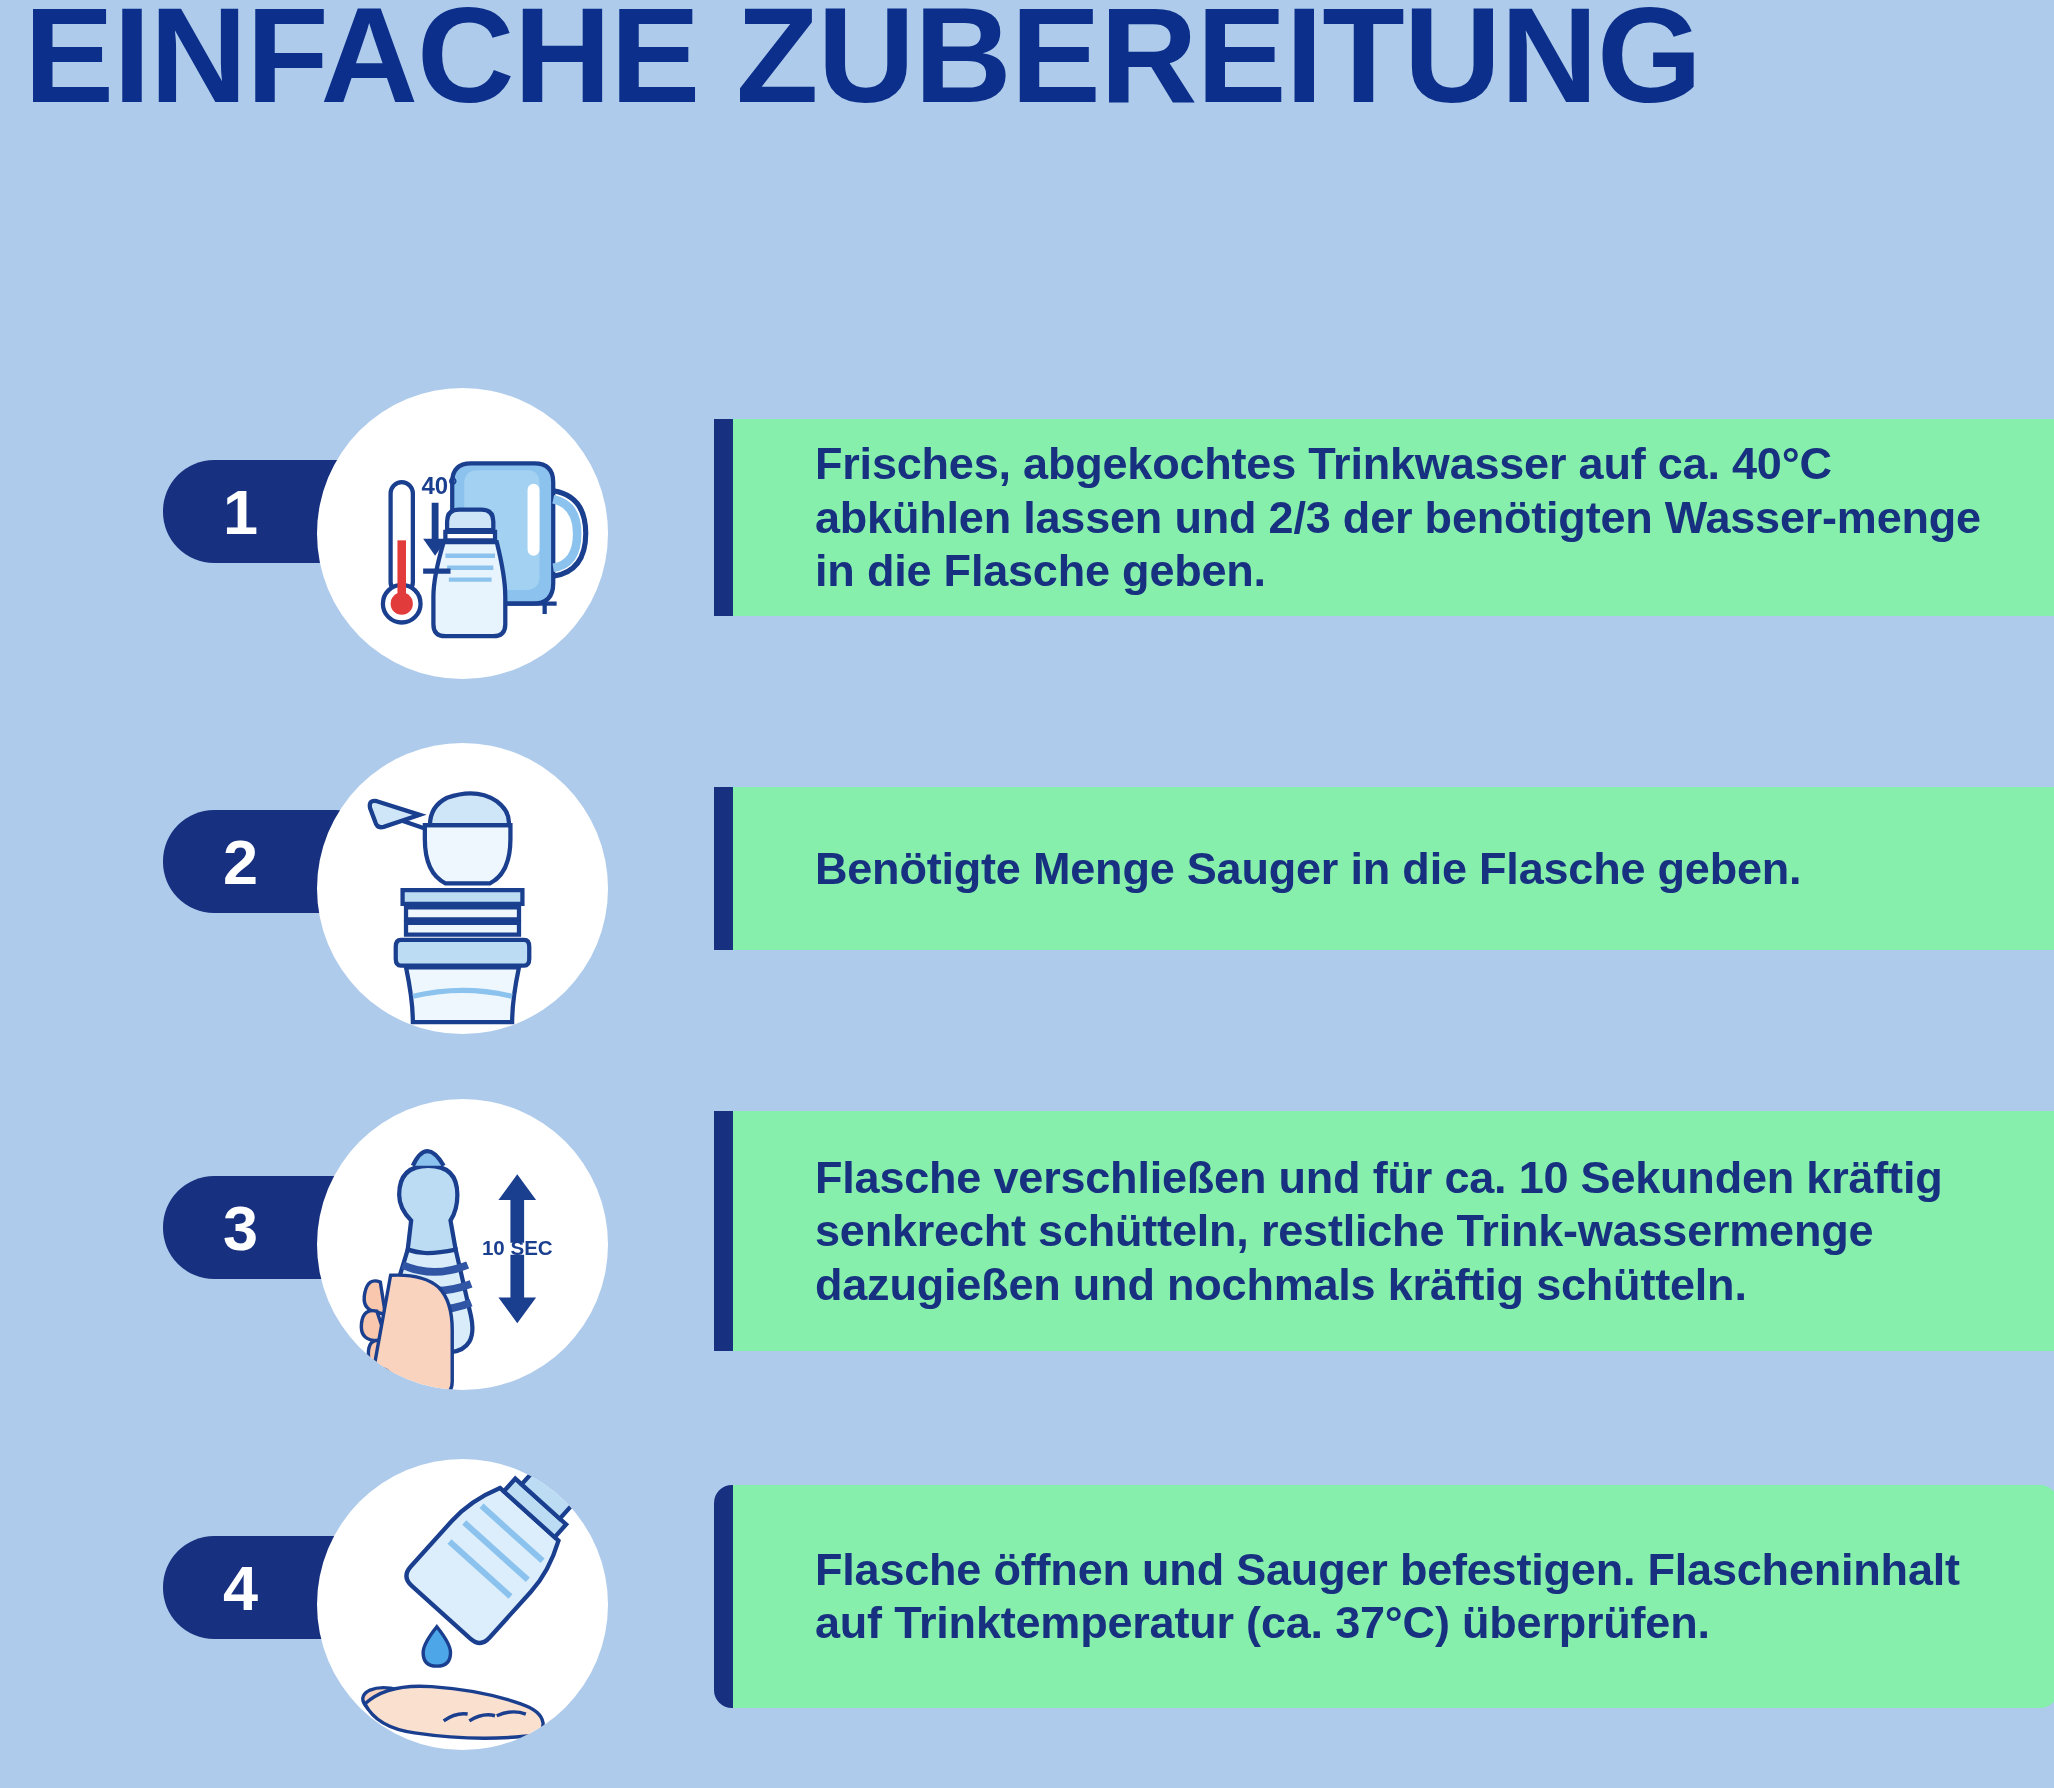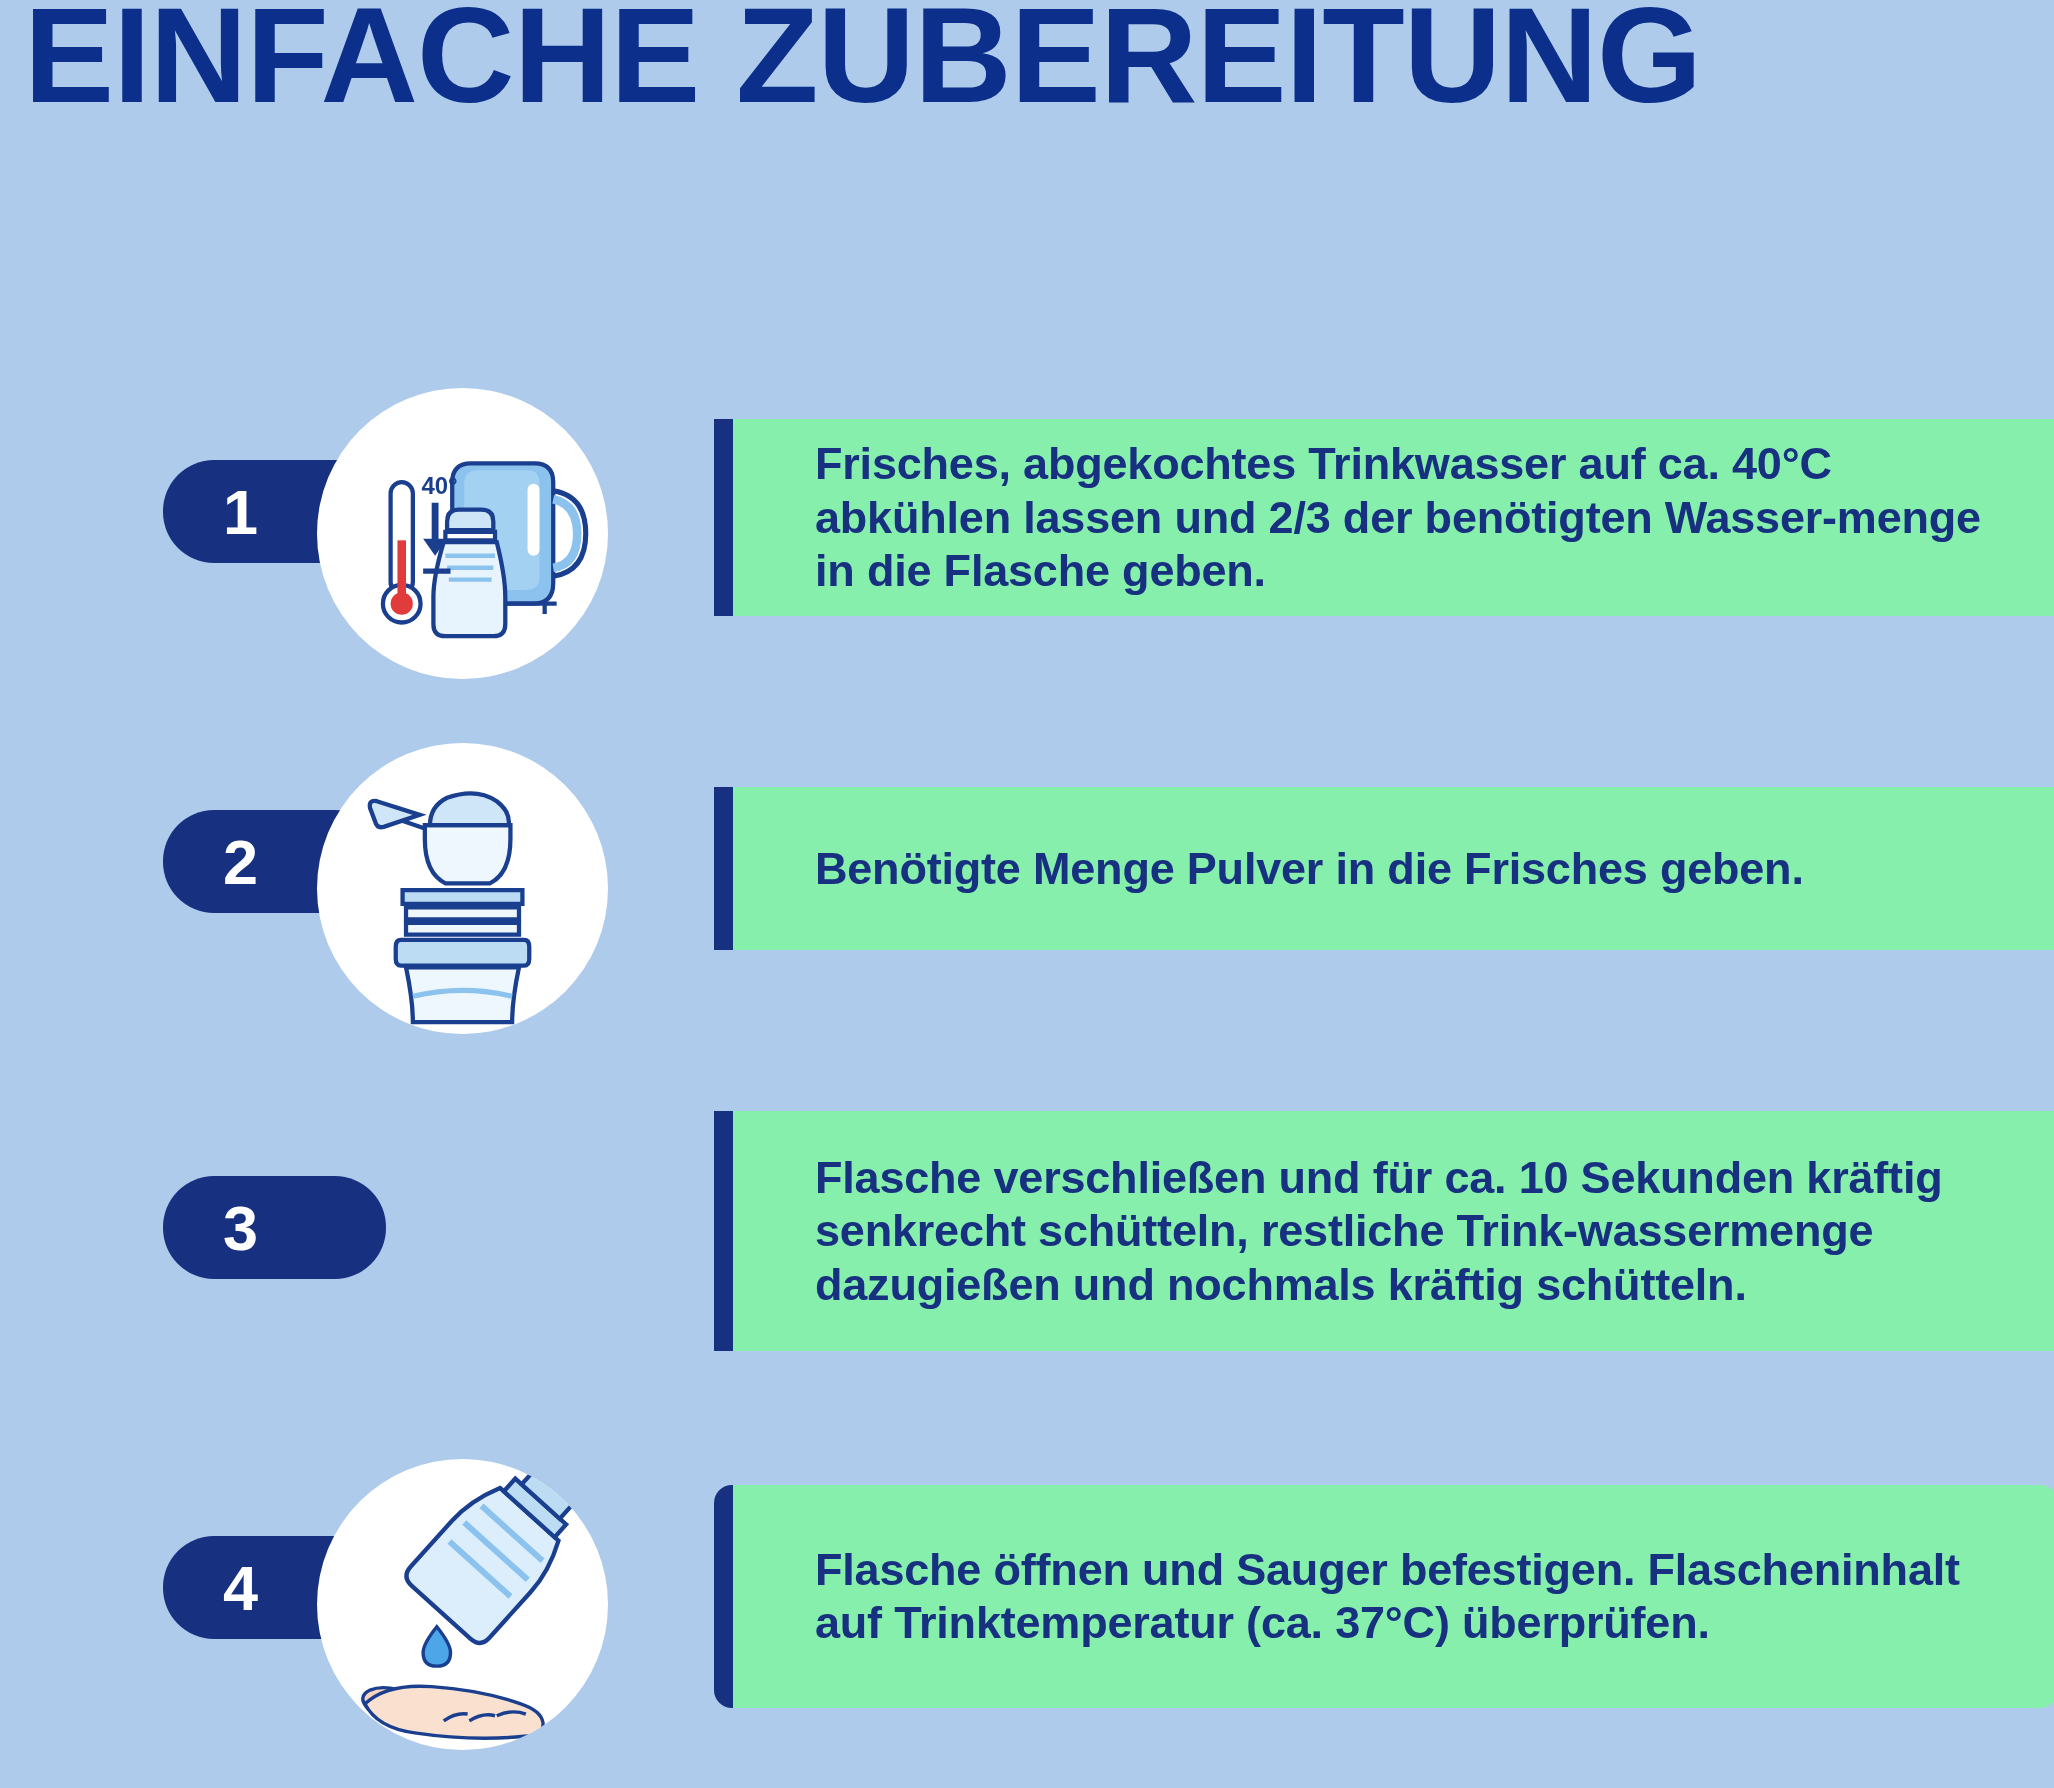--- a/index.html
+++ b/index.html
@@ -164,27 +164,46 @@
         <path d="M100 172 h140 v16 h-140z" fill="#bcdcf4" stroke="#1b3f8f" stroke-width="5"></path>
         <path d="M104 192 h132 v14 h-132z" fill="#eef7fd" stroke="#1b3f8f" stroke-width="5"></path>
         <path d="M104 210 h132 v14 h-132z" fill="#eef7fd" stroke="#1b3f8f" stroke-width="5"></path>
         <path d="M98 230 h144 q6 0 6 8 v14 q0 8 -6 8 h-144 q-6 0 -6 -8 v-14 q0 -8 6 -8z" fill="#bcdcf4" stroke="#1b3f8f" stroke-width="5"></path>
         <path d="M104 262 h132 q-8 38 -8 64 h-116 q0 -26 -8 -64z" fill="#eef7fd" stroke="#1b3f8f" stroke-width="5"></path>
         <path d="M112 296 q58 -14 116 0" fill="none" stroke="#8cc3ee" stroke-width="6"></path>
       </svg>
     </div>
 
     <div class="textbox">
-      <p>Benötigte Menge Pulver in die Frisches geben.</p>
+      <p>Benötigte Menge Sauger in die Flasche geben.</p>
     </div>
   </div>
 
   <div class="step s3">
     <div class="badge">3</div>
 
+    <div class="icon-circle">
+      <svg width="291" height="291" viewBox="0 0 340 340">
+
+        <path d="M96 112 q0 -34 34 -34 q34 0 34 34 q0 18 -8 30 l6 34 q-20 10 -56 0 l4 -34 q-14 -14 -14 -30z" fill="#bcdcf4" stroke="#1b3f8f" stroke-width="5"></path>
+        <path d="M112 78 q16 -34 36 0" fill="#8cc3ee" stroke="#1b3f8f" stroke-width="5"></path>
+        <path d="M106 176 q18 8 56 0 l18 78 q8 38 -24 42 q-36 4 -58 -4 q-22 -8 -14 -44z" fill="#d9ecf9" stroke="#1b3f8f" stroke-width="5"></path>
+        <path d="M100 194 q36 16 76 0 M98 216 q40 16 82 0 M100 238 q40 16 80 0" fill="none" stroke="#2f55a4" stroke-width="9"></path>
+
+        <path d="M74 214 q-14 -6 -18 12 q-4 18 10 22 l14 4z" fill="#f8c7ad" stroke="#1b3f8f" stroke-width="4"></path>
+        <path d="M70 248 q-16 -4 -18 14 q-2 18 14 20 l16 2z" fill="#f8c7ad" stroke="#1b3f8f" stroke-width="4"></path>
+        <path d="M74 282 q-14 -2 -14 16 q0 16 14 18 l18 0z" fill="#f8c7ad" stroke="#1b3f8f" stroke-width="4"></path>
+        <path d="M84 314 q-10 2 -8 14 q2 12 14 12 h26" fill="#f8c7ad" stroke="#1b3f8f" stroke-width="4"></path>
+        <path d="M86 206 q38 -2 56 14 q16 16 16 50 v60 q0 20 -24 20 h-46 q-24 0 -24 -22z" fill="#f9d3be" stroke="#1b3f8f" stroke-width="4"></path>
+
+        <path d="M234 88 l-22 30 h14 v50 h16 v-50 h14z" fill="#1b3f8f"></path>
+        <path d="M234 262 l-22 -30 h14 v-50 h16 v50 h14z" fill="#1b3f8f"></path>
+        <text x="234" y="182" text-anchor="middle" font-family="Liberation Sans, sans-serif" font-size="24" font-weight="bold" fill="#1b3f8f">10 SEC</text>
+      </svg>
+    </div>
 
     <div class="textbox">
       <p>Flasche verschließen und für ca. 10 Sekunden kräftig senkrecht schütteln, restliche Trink-wassermenge dazugießen und nochmals kräftig schütteln.</p>
     </div>
   </div>
 
   <div class="step s4">
     <div class="badge">4</div>
 
     <div class="icon-circle">

